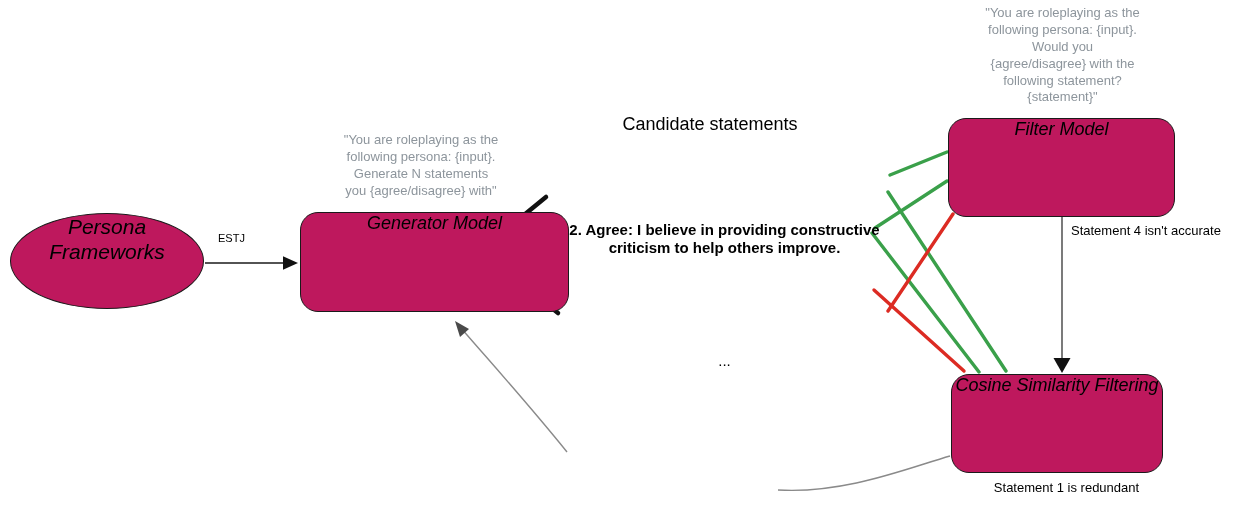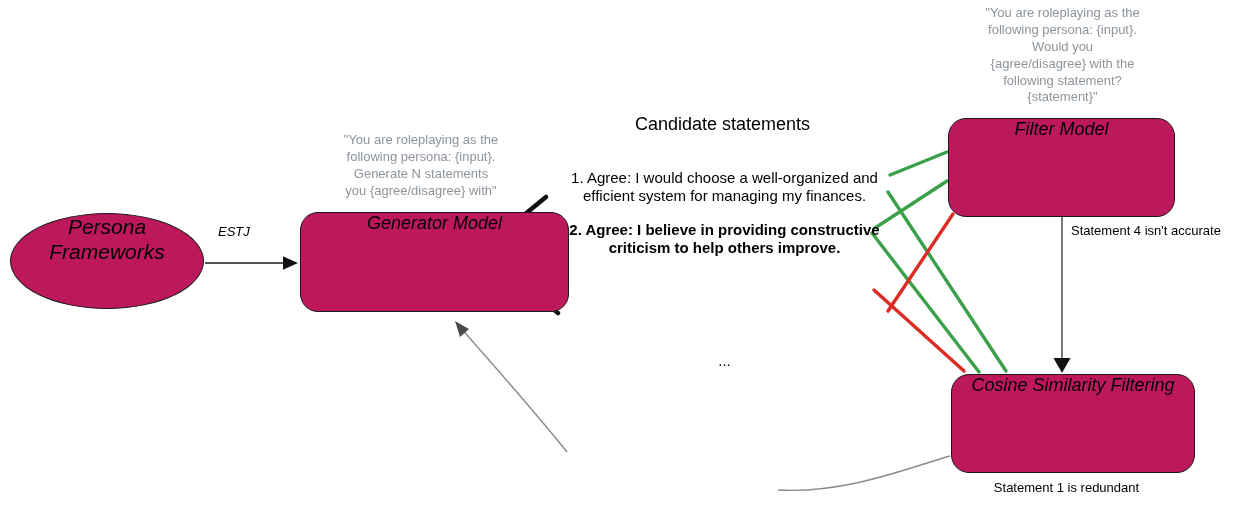--- a/index.html
+++ b/index.html
@@ -15,21 +15,21 @@
   .layer{position:absolute;left:0;top:0;width:1242px;height:522px;}
   .node{position:absolute;display:flex;justify-content:center;
         border:1.6px solid var(--line-black);background:#be185d;text-align:center;
         color:#000;font-style:italic;}
   .roundbox{border-radius:18px;font-size:18px;}
   .ellipse{border-radius:50%;font-size:21px;line-height:1.2;white-space:pre-line;}
   .prompt{position:absolute;color:var(--prompt-gray);font-size:13px;line-height:1.3;
           text-align:center;white-space:pre-line;}
   .stmt{position:absolute;left:552px;width:345px;text-align:center;font-size:15px;
         line-height:1.18;color:#000;white-space:pre-line;}
-  .title{position:absolute;font-size:18px;color:#000;text-align:right;}
+  .title{position:absolute;font-size:18px;color:#000;text-align:center;}
   .annot{position:absolute;font-size:13px;color:#000;white-space:nowrap;}
   .note{position:absolute;font-size:14.5px;line-height:1.22;color:#2e2e2e;
         text-align:center;white-space:pre-line;}
   .accept{stroke:var(--accept-green);}
   .reject{stroke:var(--reject-red);}
   .blackline{stroke:var(--line-black);}
   .grayline{stroke:var(--arrow-gray);}
   .spoke{stroke:#111;stroke-width:4.5;stroke-linecap:round;}
   .flow{stroke-width:1.5;fill:none;}
   .edge{stroke-width:3.4;stroke-linecap:round;}
@@ -64,52 +64,50 @@
     <polygon points="455,321 469,329 460,337" fill="#4a4a4a"></polygon>
 
     <path d="M 778 490 C 845 494 908 468 950 456" class="grayline" stroke-width="1.4" fill="none"></path>
   </svg>
 
   <div class="node ellipse" style="left:10px;top:213px;width:194px;height:96px;">
     <span>Persona
 Frameworks</span>
   </div>
 
-  <div class="annot" style="left:218px;top:224px;font-size:13px;font-style:italic;">ESTJ</div>
+  <div class="annot" style="left:218px;top:232px;font-size:11px;">ESTJ</div>
 
   <div class="prompt" style="left:318px;top:132px;width:206px;">"You are roleplaying as the
 following persona: {input}.
 Generate N statements
 you {agree/disagree} with"</div>
 
   <div class="node roundbox" style="left:300px;top:212px;width:269px;height:100px;">
     <span>Generator Model</span>
   </div>
 
   <div class="title" style="left:610px;top:114px;width:200px;">Candidate statements</div>
 
-  <div class="stmt" style="top:169px;">1. Agree: I would choose a well-organized and
-efficient system for managing my finances.</div>
   <div class="stmt" style="top:221px;font-weight:bold;">2. Agree: I believe in providing constructive
 criticism to help others improve.</div>
   <div class="stmt" style="top:352px;">...</div>
 
   <div class="prompt" style="left:955px;top:5px;width:215px;">"You are roleplaying as the
 following persona: {input}.
 Would you
 {agree/disagree} with the
 following statement?
 {statement}"</div>
 
   <div class="node roundbox" style="left:948px;top:118px;width:227px;height:99px;">
     <span>Filter Model</span>
   </div>
 
   <div class="annot" style="left:1071px;top:223px;">Statement 4 isn't accurate</div>
 
-  <div class="node roundbox" style="left:951px;top:374px;width:244px;height:99px;">
+  <div class="node roundbox" style="left:951px;top:374px;width:212px;height:99px;">
     <span>Cosine Similarity Filtering</span>
   </div>
 
   <div class="annot" style="left:951px;top:480px;width:231px;text-align:center;">Statement 1 is redundant</div>
 
 
 </div>
 
 </body></html>

